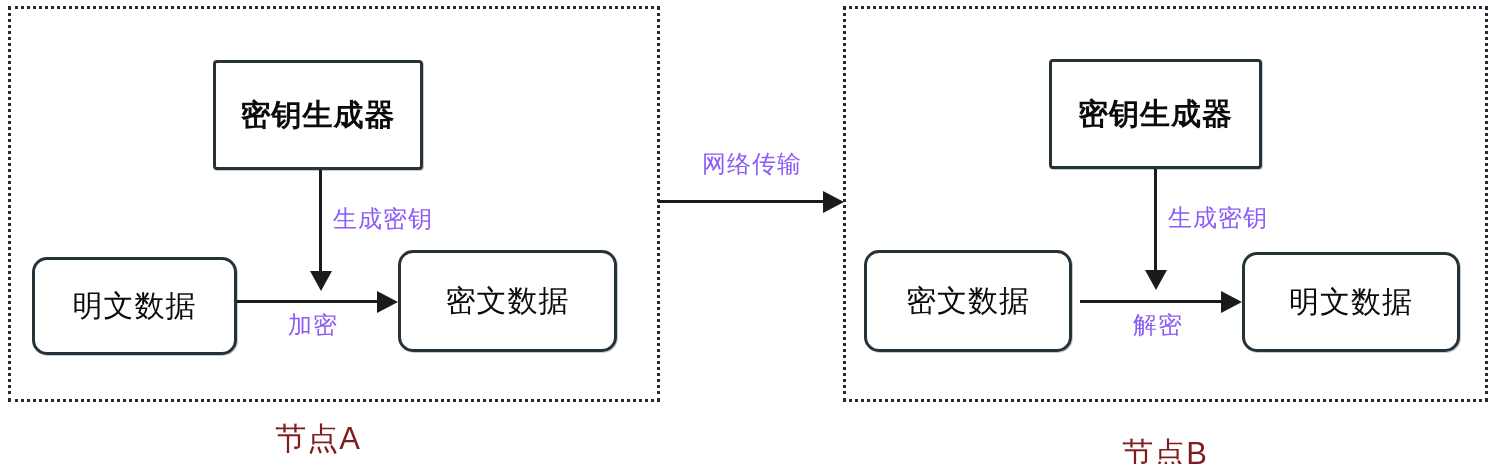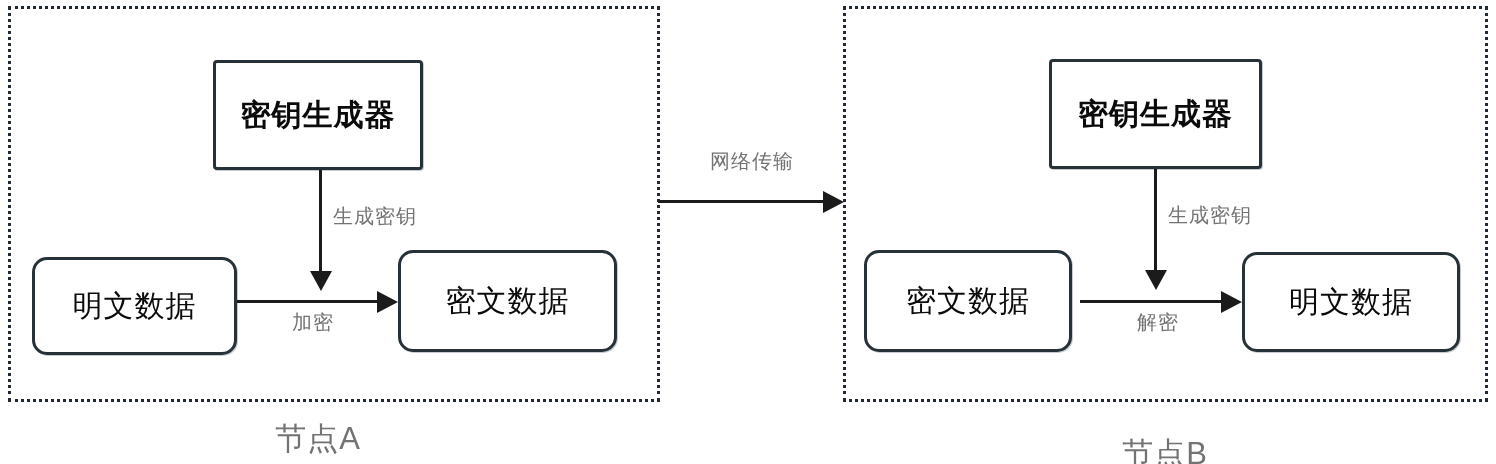--- a/index.html
+++ b/index.html
@@ -63,32 +63,32 @@
     position: absolute;
     width: 0; height: 0;
     border-top: 11px solid transparent;
     border-bottom: 11px solid transparent;
     border-left: 21px solid #1b1b1b;
   }
 
   
   .label {
     position: absolute;
-    color: #737373;
-    font-size: 20px;
+    color: #8b5cf6;
+    font-size: 24px;
     white-space: nowrap;
     letter-spacing: 1px;
   }
   .label.center {
     text-align: center;
     transform: translateX(-50%);
   }
   .node-caption {
     position: absolute;
-    color: #737373;
+    color: #7f1d1d;
     font-size: 31px;
     white-space: nowrap;
     text-align: center;
     transform: translateX(-50%);
     letter-spacing: 1px;
   }
 </style>
 </head>
 <body>
 

